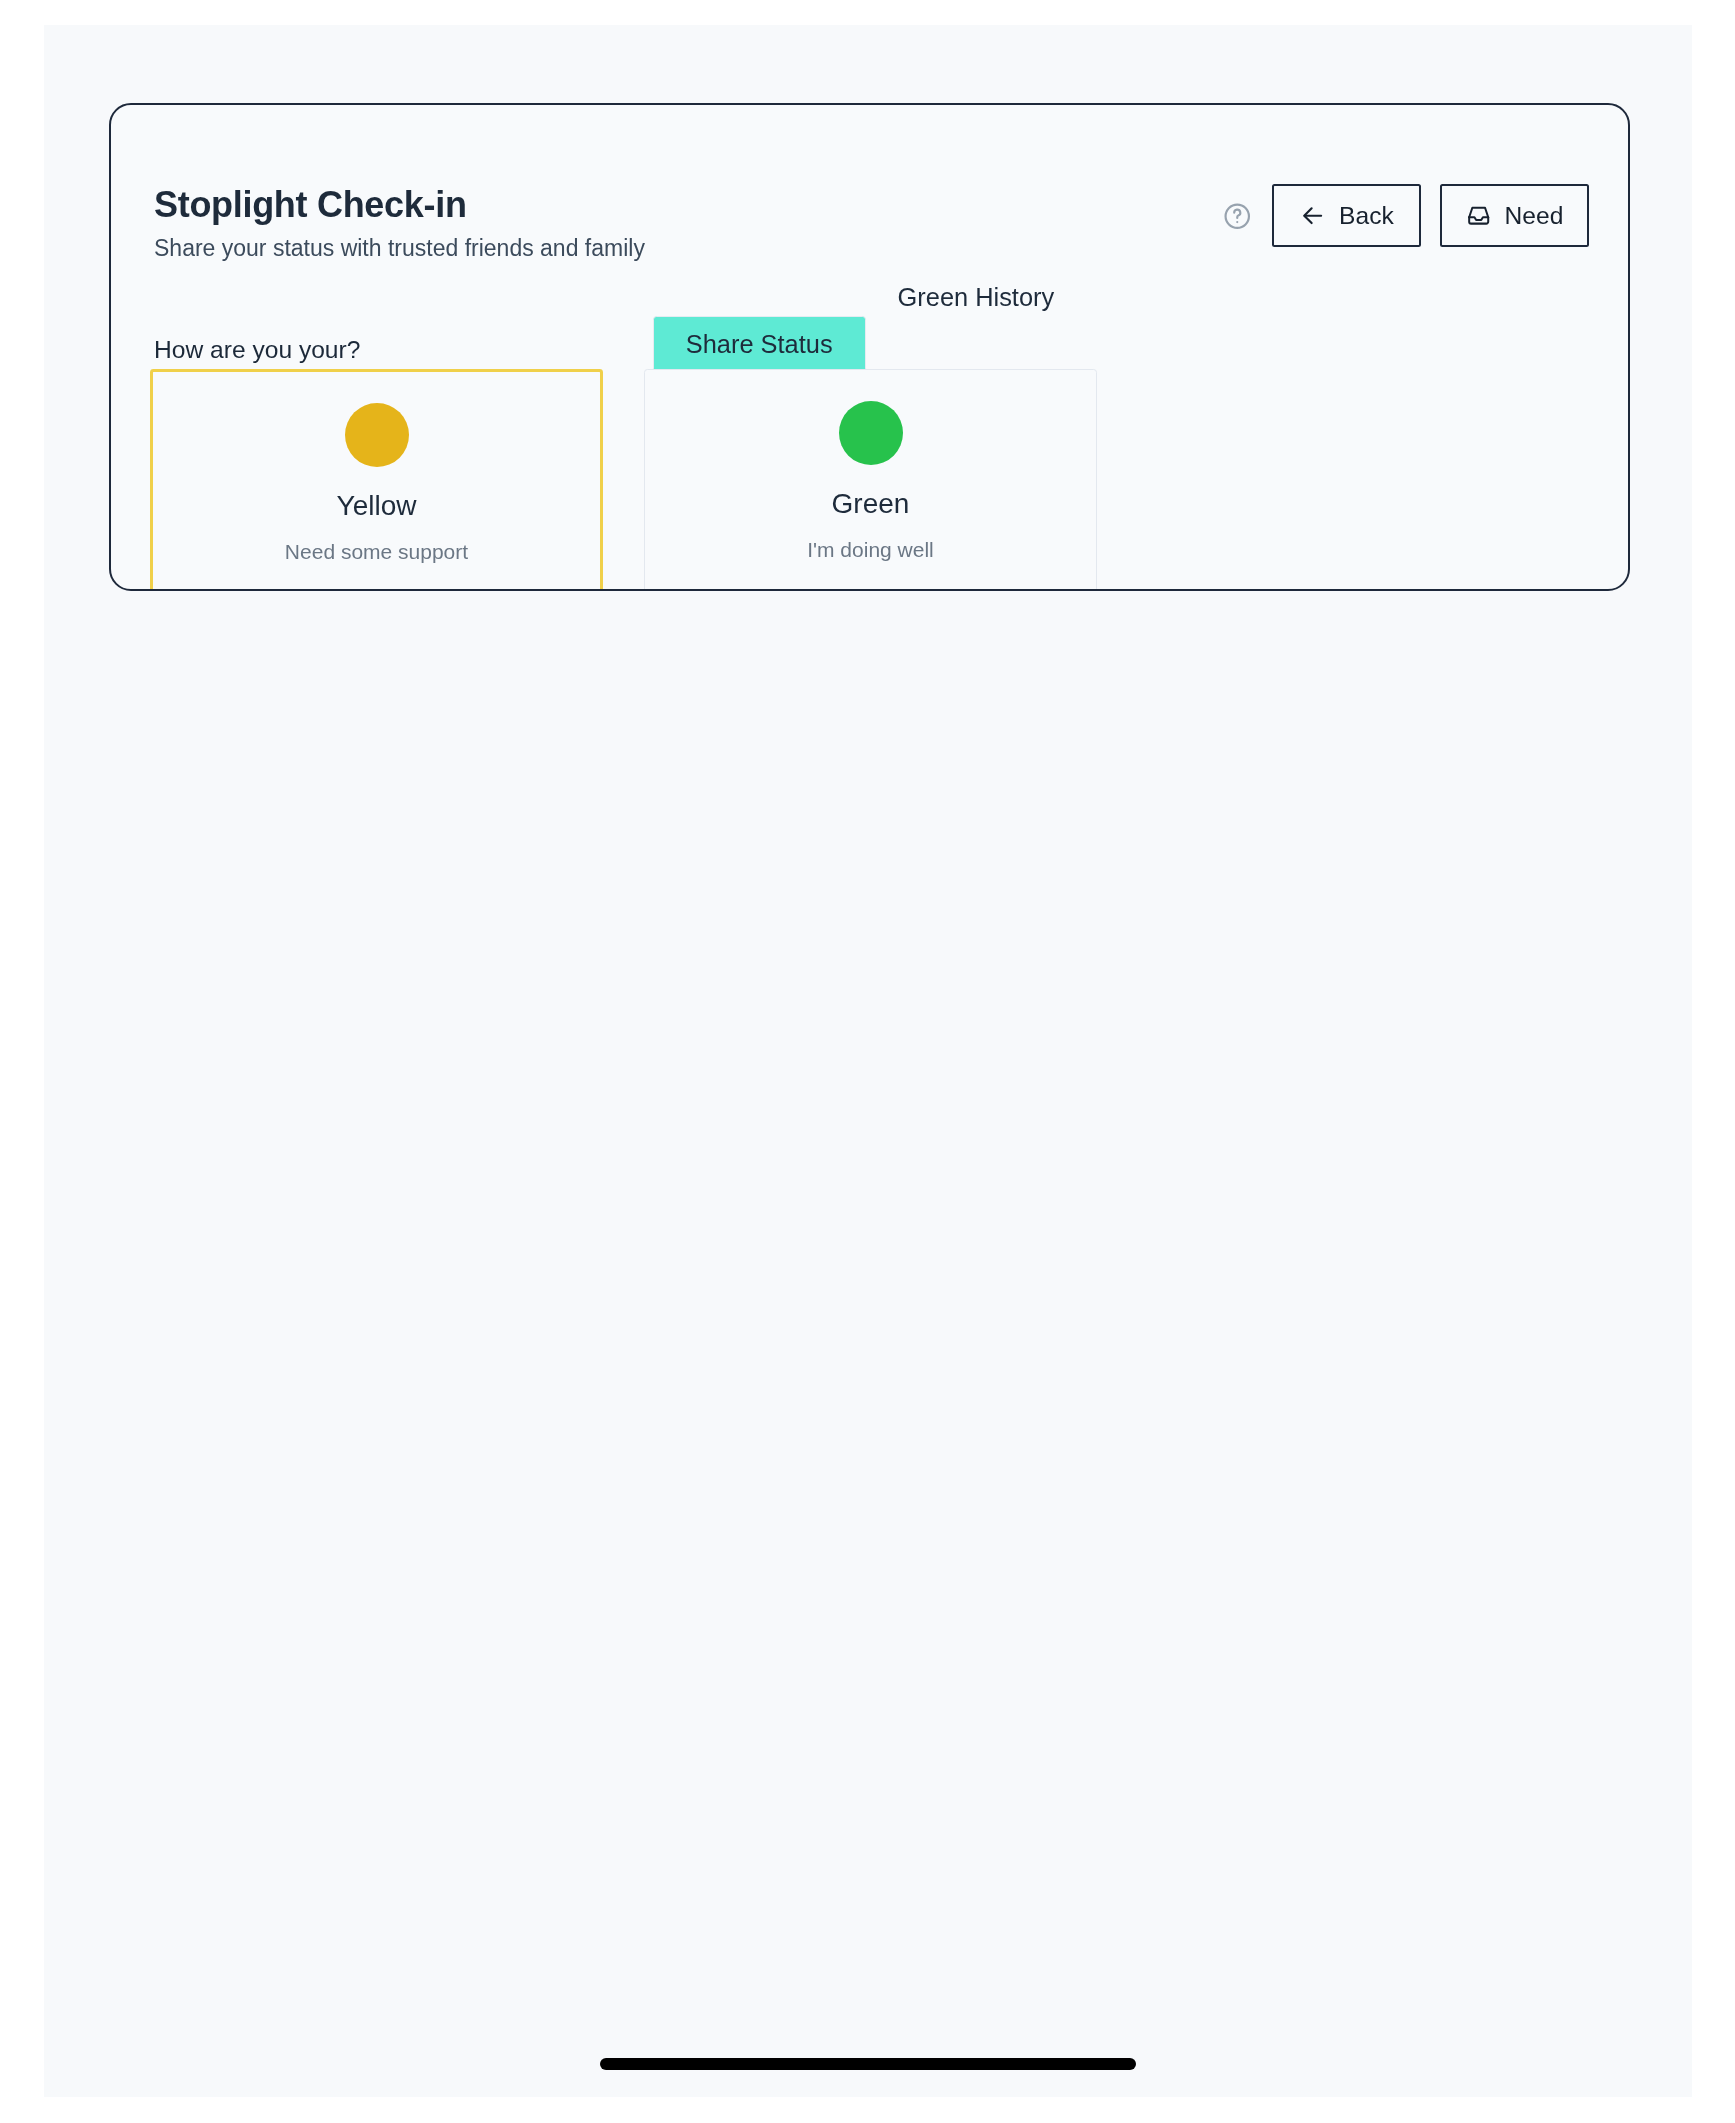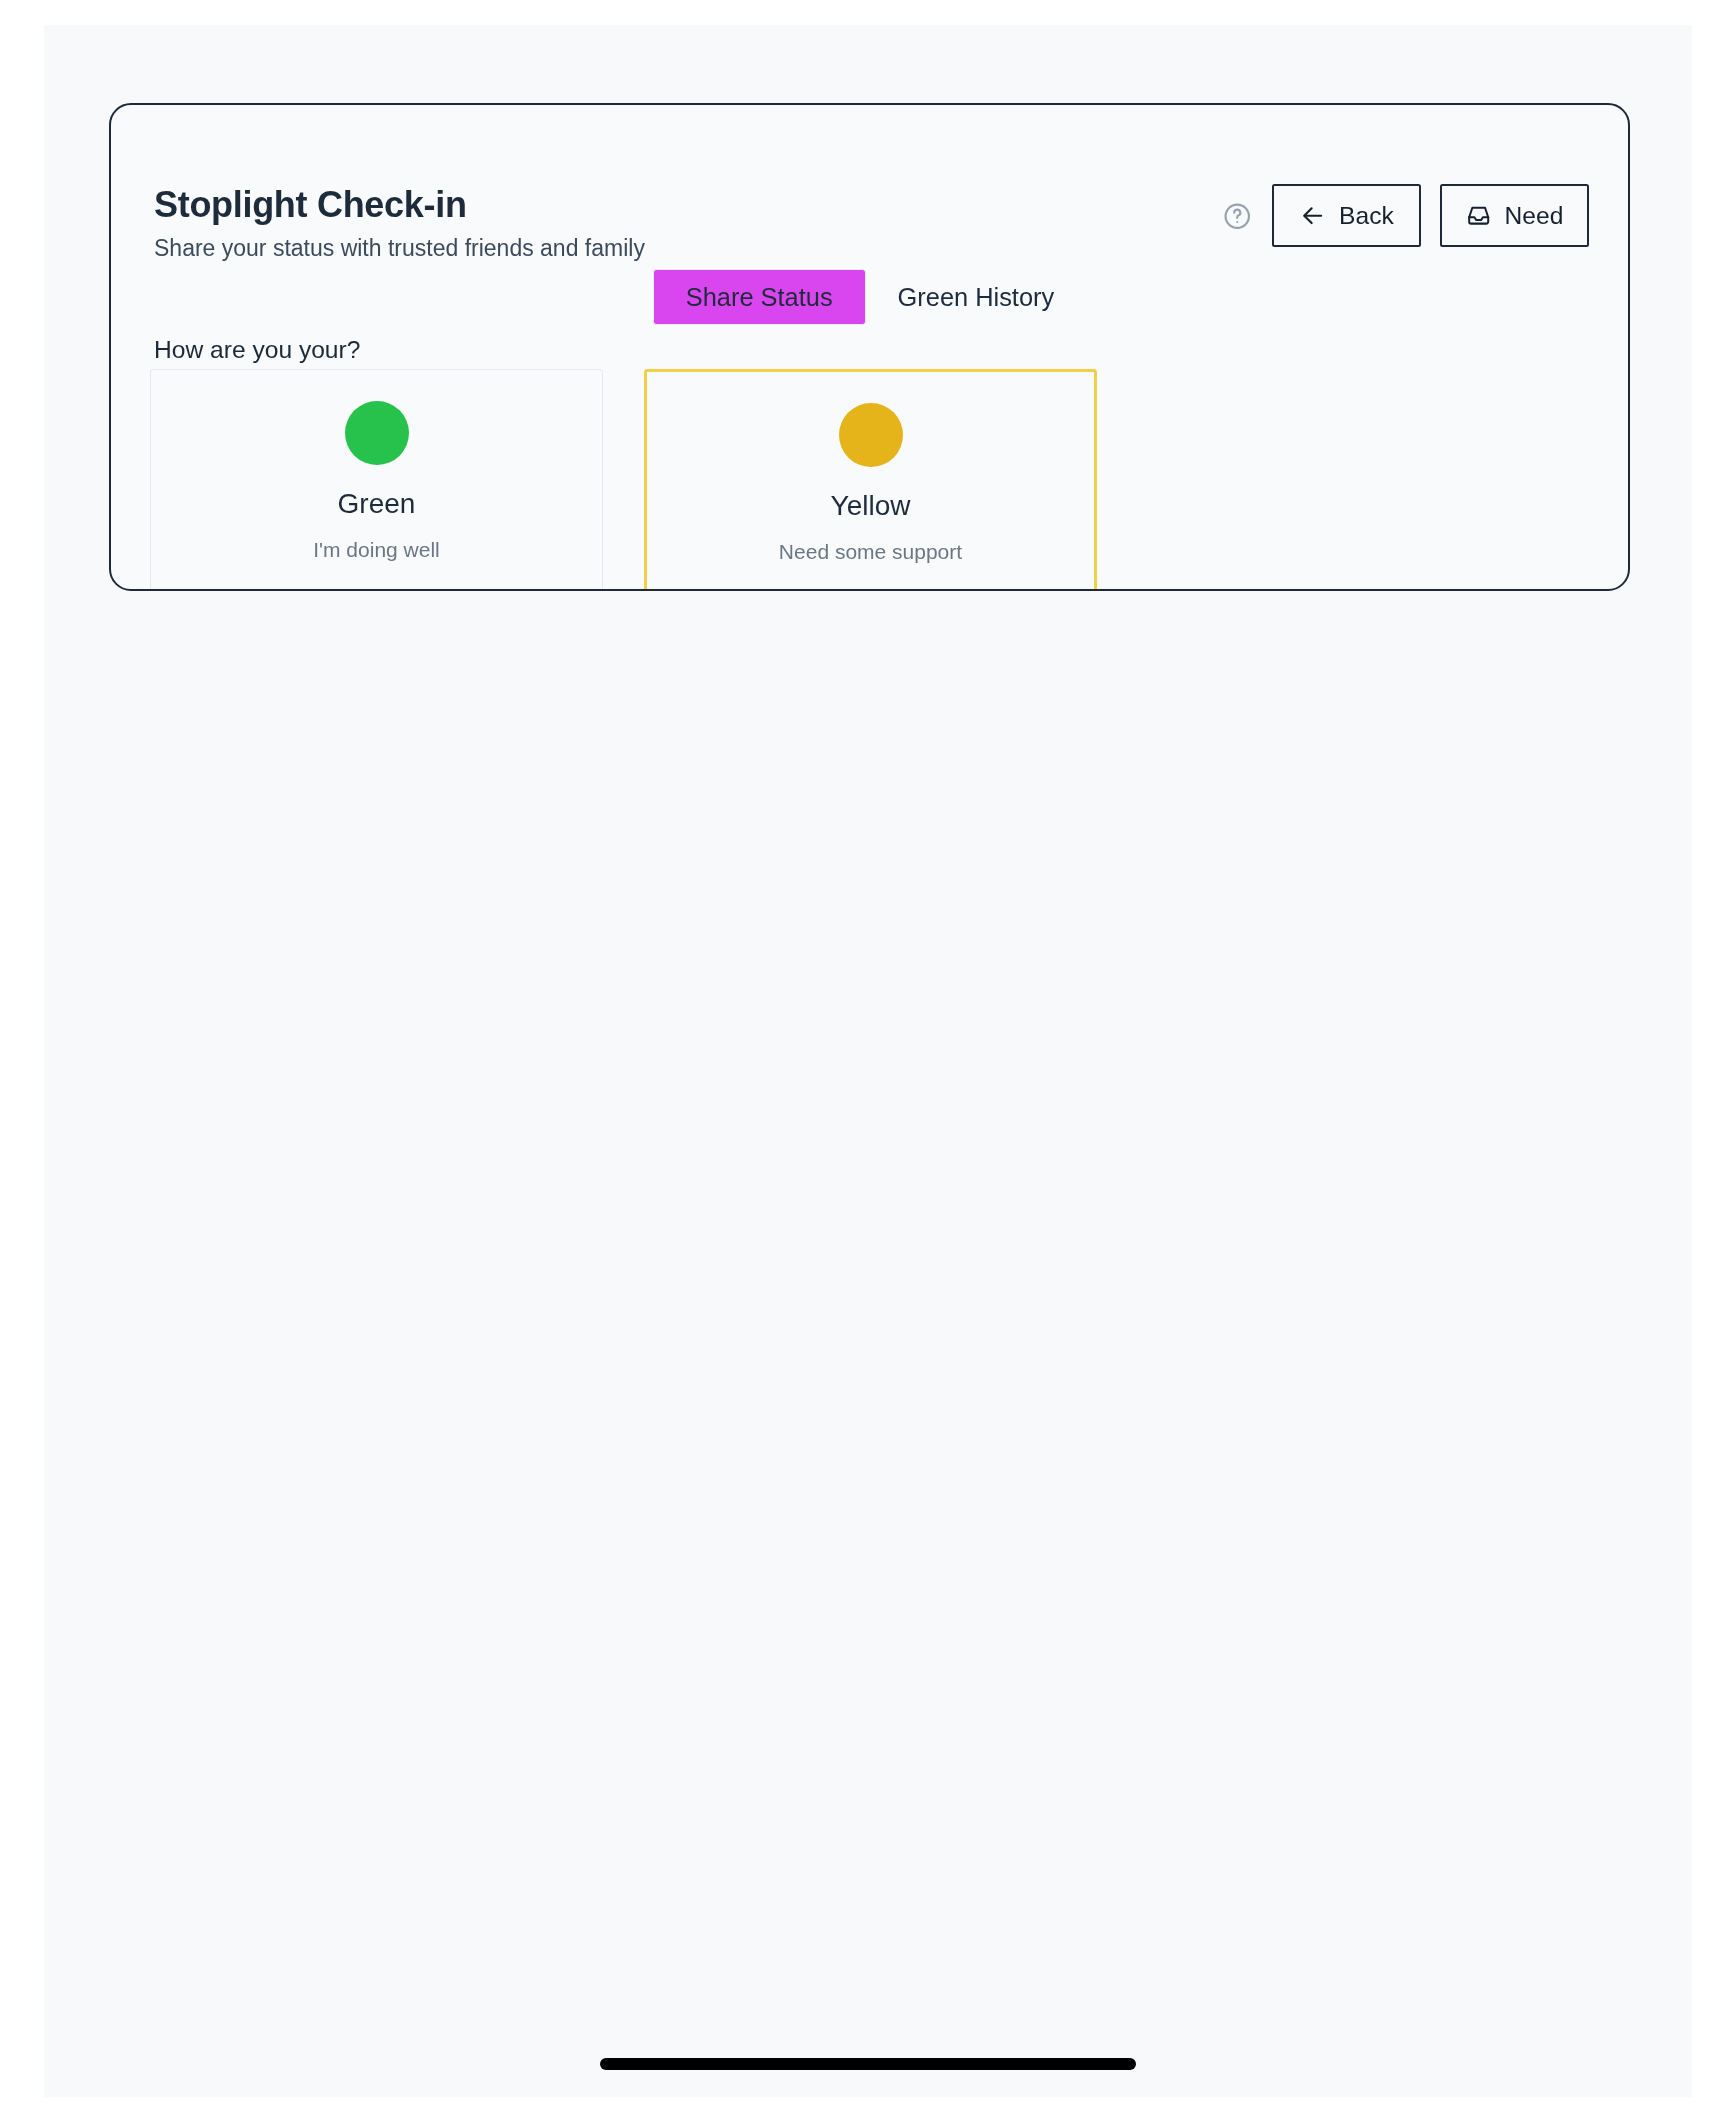--- a/index.html
+++ b/index.html
@@ -116,23 +116,24 @@
     align-items: center;
     justify-content: center;
     font-size: 25.4px;
     color: #1e2b3b;
     background: transparent;
     border: none;
     cursor: pointer;
     font-family: "Liberation Sans", sans-serif;
   }
   .tab.active {
-    background: #d946ef;
+    background: #5eead4;
     border: 0.8px solid #e6ebf1;
     border-radius: 3.4px;
+    margin-top: 47px;
   }
 
   
   .section-label {
     position: absolute;
     left: 43px;
     font-size: 24.6px;
     color: #1c2939;
   }
   .lbl-today { top: 231px; }
@@ -242,32 +243,32 @@
         </button>
         <button class="tab">
           <span>Green History</span>
         </button>
       </div>
 
       <div class="section-label lbl-today">How are you your?</div>
 
       <div class="status-row">
 
+        <div class="status-card selected">
+          <div class="status-dot" style="background:#e5b41a"></div>
+          <div class="status-name">Yellow</div>
+          <div class="status-desc">Need some support</div>
+        </div>
+
         <div class="status-card">
           <div class="status-dot" style="background:#27c24c"></div>
           <div class="status-name">Green</div>
           <div class="status-desc">I'm doing well</div>
         </div>
 
-        <div class="status-card selected">
-          <div class="status-dot" style="background:#e5b41a"></div>
-          <div class="status-name">Yellow</div>
-          <div class="status-desc">Need some support</div>
-        </div>
-
       </div>
 
     </div>
   </div>
 
   <div class="home-indicator"></div>
 </div>
 
 
 </body></html>

